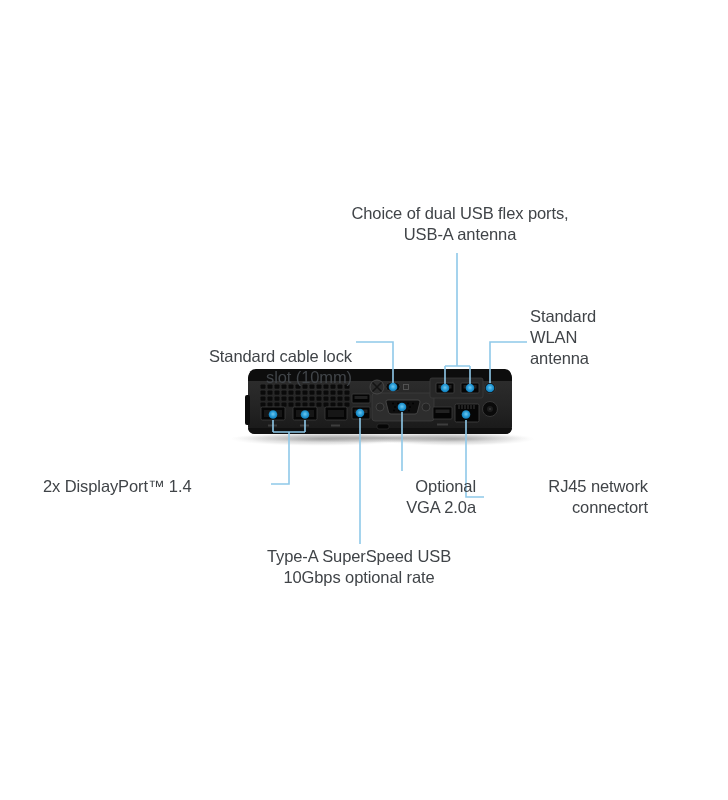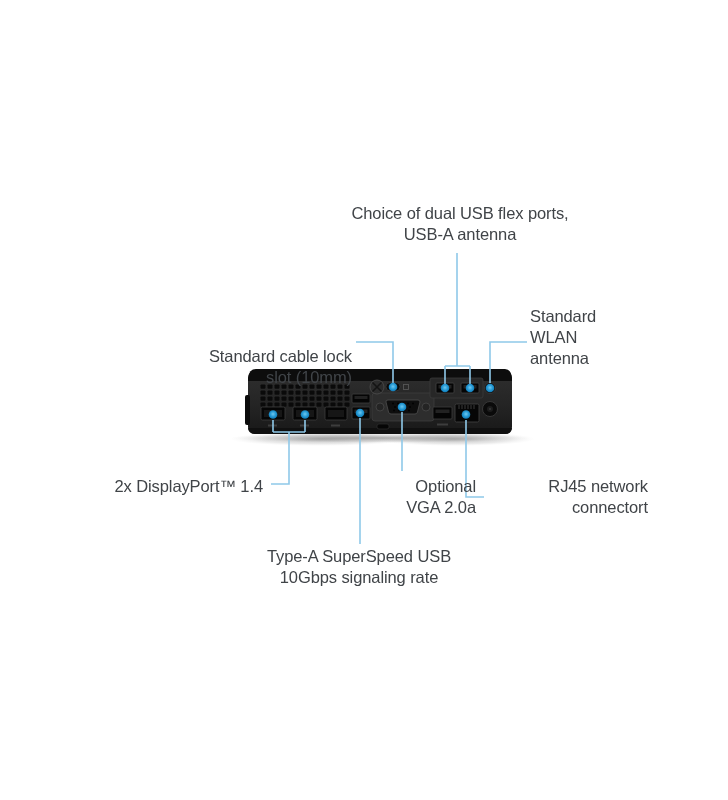--- a/index.html
+++ b/index.html
@@ -15,21 +15,21 @@
     position:absolute;
     color:#404448;
     font-size:16.5px;
     line-height:21px;
     white-space:pre-line;
     letter-spacing:-0.1px;
   }
   .lbl-usb-flex{left:300px;top:203px;width:320px;text-align:center;}
   .lbl-cable-lock{right:376px;top:311px;width:220px;text-align:right;margin-top:35px;}
   .lbl-wlan{left:530px;top:306px;width:120px;text-align:left;}
-  .lbl-displayport{right:465px;top:476px;width:220px;text-align:right;}
+  .lbl-displayport{right:465px;top:476px;width:220px;}
   .lbl-vga{left:326px;top:476px;width:150px;text-align:right;}
   .lbl-rj45{left:488px;top:476px;width:160px;text-align:right;}
   .lbl-typea{left:209px;top:546px;width:300px;text-align:center;}
 </style>
 </head>
 <body>
 
 <div class="canvas">
 
   <svg class="diagram-svg" viewBox="0 0 728 800" xmlns="http://www.w3.org/2000/svg">
@@ -200,15 +200,15 @@
 slot (10mm)</div>
   <div class="callout-label lbl-wlan">Standard
 WLAN
 antenna</div>
   <div class="callout-label lbl-displayport">2x DisplayPort™ 1.4</div>
   <div class="callout-label lbl-vga">Optional
 VGA 2.0a</div>
   <div class="callout-label lbl-rj45">RJ45 network
 connectort</div>
   <div class="callout-label lbl-typea">Type-A SuperSpeed USB
-10Gbps signaling rate</div>
+10Gbps optional rate</div>
 
 </div>
 
 </body></html>

